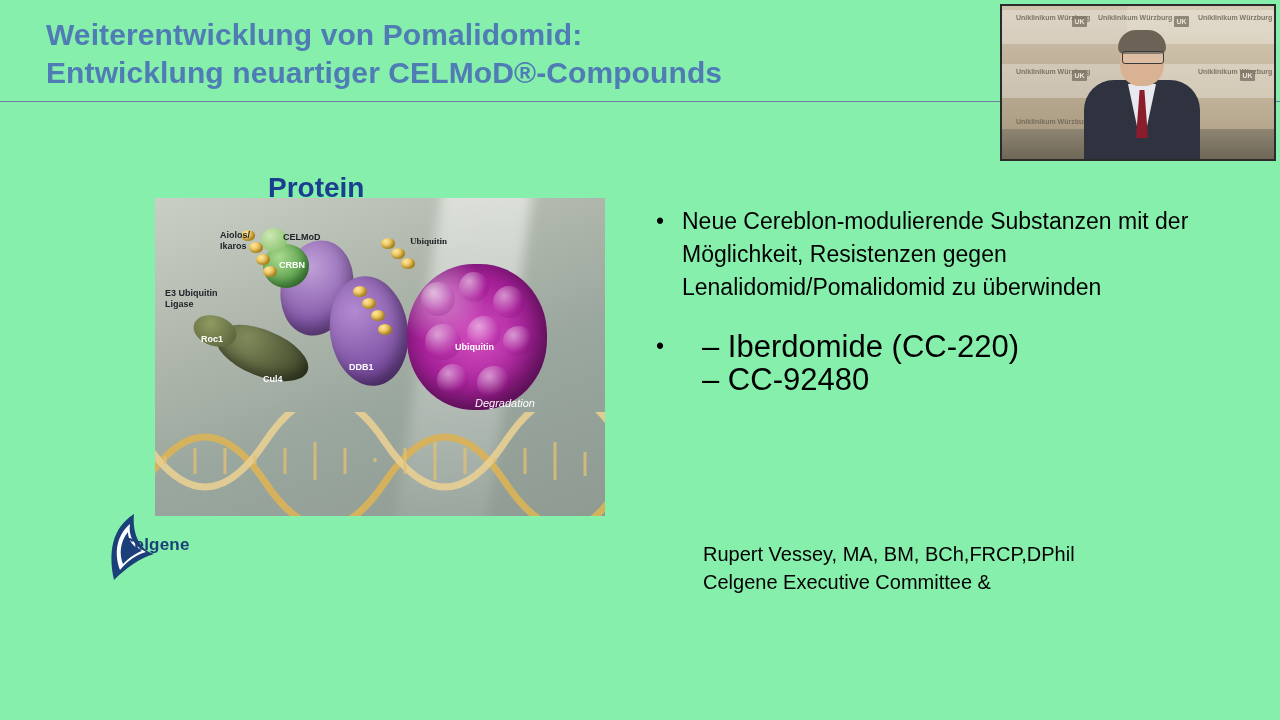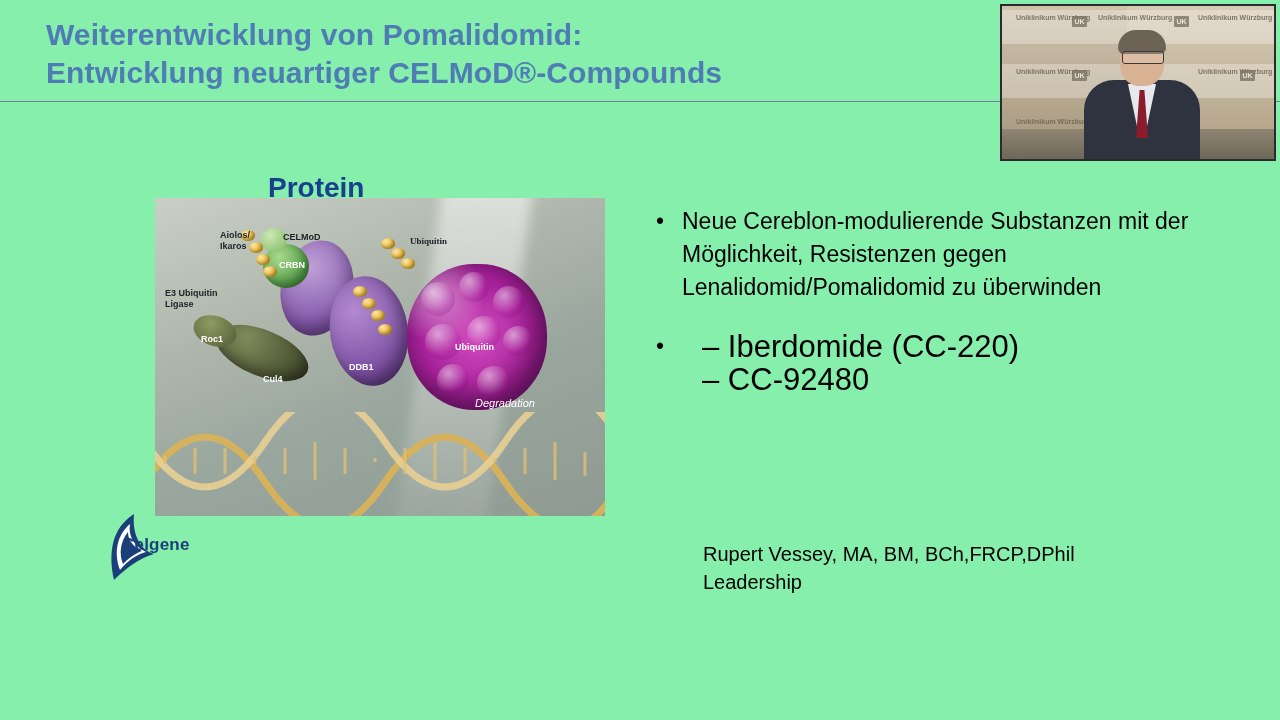--- a/index.html
+++ b/index.html
@@ -439,16 +439,16 @@
     </div>
     <div class="bullet">
       <span class="dot">•</span>
       <div class="subitem" style="padding-left:20px;">– Iberdomide (CC-220)</div>
       <div class="subitem" style="padding-left:20px;">– CC-92480</div>
     </div>
   </div>
 
   <div id="attribution">
     <div>Rupert Vessey, MA, BM, BCh,FRCP,DPhil</div>
-    <div>Leadership</div>
+    <div>Celgene Executive Committee &amp;</div>
   </div>
 
 </div>
 
 </body></html>

